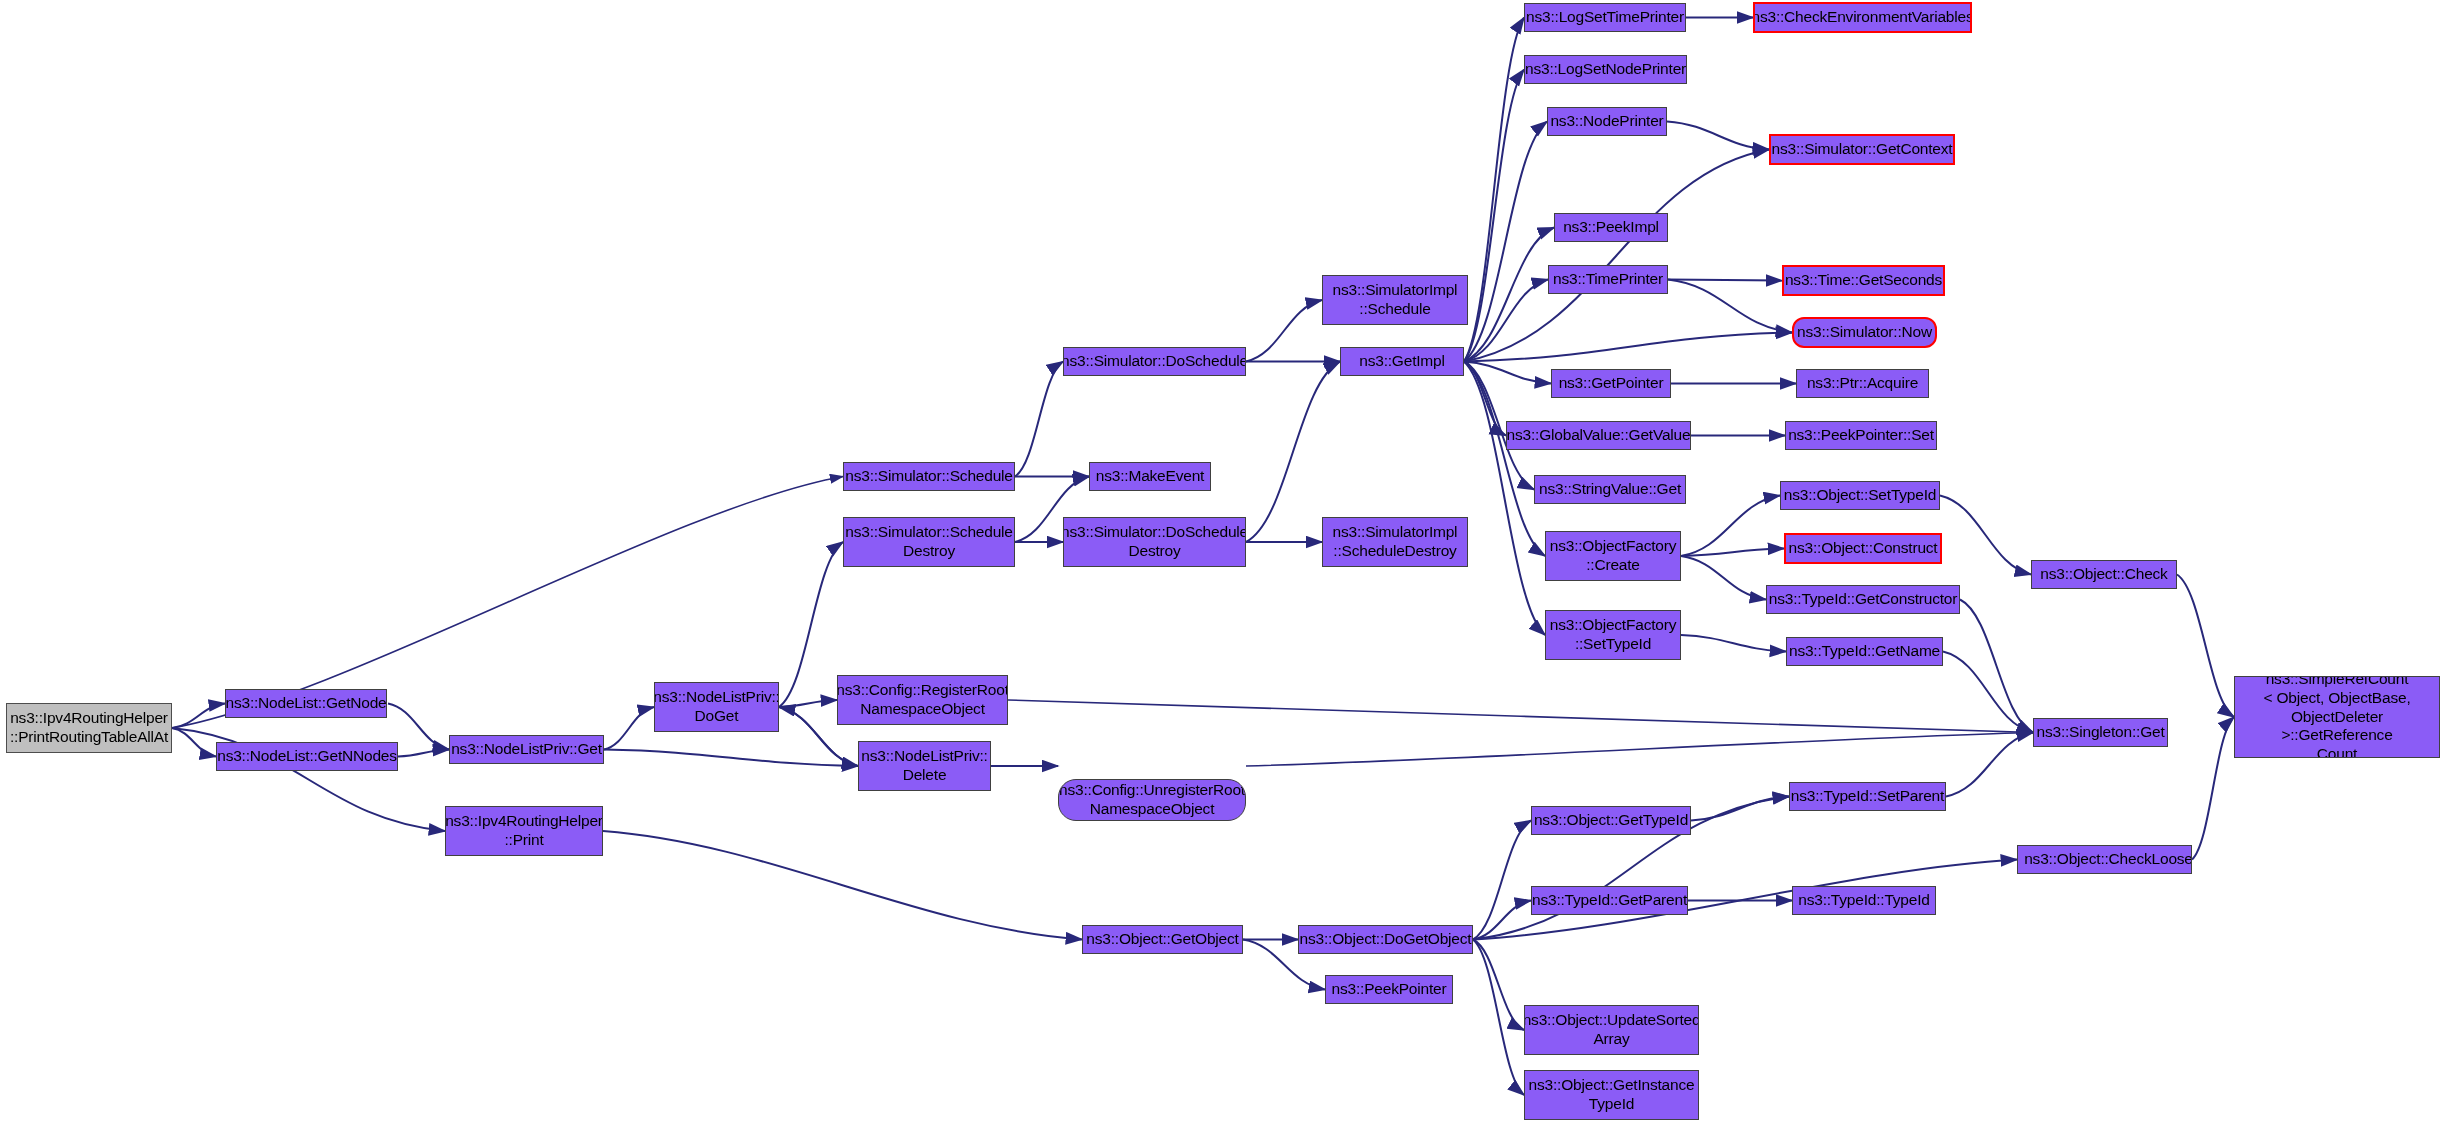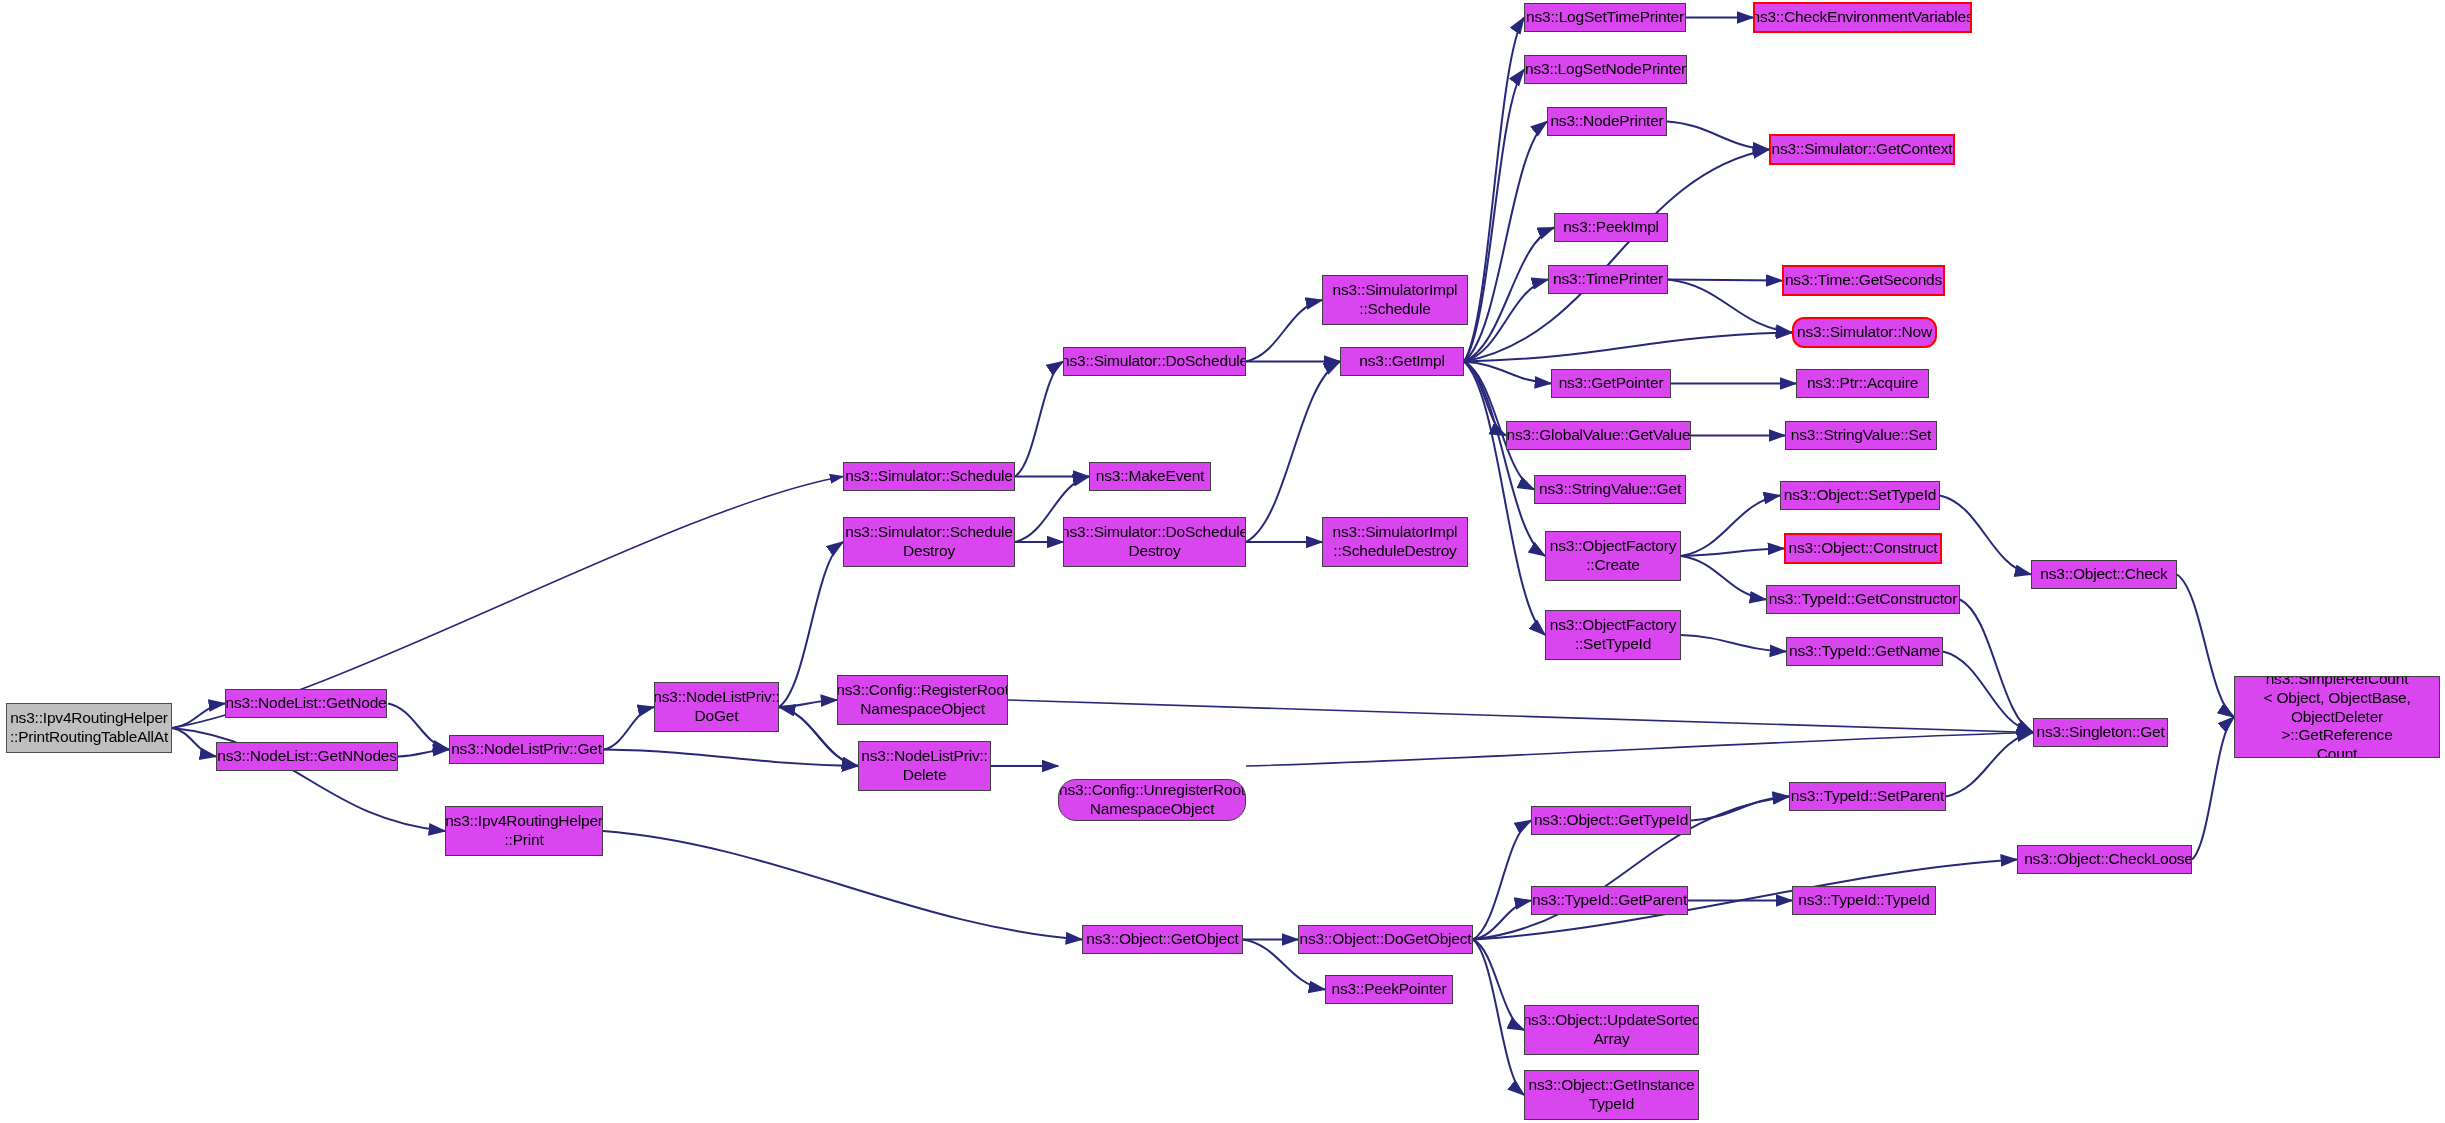--- a/index.html
+++ b/index.html
@@ -4,21 +4,21 @@
 <title>Call Graph</title>
 <style>
   html,body{margin:0;padding:0;background:#ffffff;}
   body{font-family:"Liberation Sans","DejaVu Sans",sans-serif;}
   #graph{position:relative;width:2445px;height:1123px;background:#ffffff;overflow:hidden;}
   #edges{position:absolute;left:0;top:0;width:2445px;height:1123px;pointer-events:none;}
   .node{
     position:absolute;
     box-sizing:border-box;
     border:1px solid #404040;
-    background:#d946ef;
+    background:#8b5cf6;
     color:#000000;
     display:flex;
     align-items:center;
     justify-content:center;
     text-align:center;
     font-size:15.5px;
     line-height:1.22;
     letter-spacing:-0.2px;
     white-space:pre-line;
     padding:1px 4px;
@@ -135,21 +135,21 @@
       <div class="node" style="left: 1524px; top: 55px; width: 163px; height: 29px;">ns3::LogSetNodePrinter</div>
       <div class="node" style="left: 1547px; top: 107px; width: 120px; height: 29px;">ns3::NodePrinter</div>
       <div class="node red" style="left: 1769px; top: 134px; width: 186px; height: 31px;">ns3::Simulator::GetContext</div>
       <div class="node" style="left: 1554px; top: 213px; width: 114px; height: 29px;">ns3::PeekImpl</div>
       <div class="node" style="left: 1548px; top: 265px; width: 120px; height: 29px;">ns3::TimePrinter</div>
       <div class="node red" style="left: 1782px; top: 265px; width: 163px; height: 31px;">ns3::Time::GetSeconds</div>
       <div class="node red" style="left: 1792px; top: 317px; width: 145px; height: 31px; border-radius: 12px;">ns3::Simulator::Now</div>
       <div class="node" style="left: 1551px; top: 369px; width: 120px; height: 29px;">ns3::GetPointer</div>
       <div class="node" style="left: 1796px; top: 369px; width: 133px; height: 29px;">ns3::Ptr::Acquire</div>
       <div class="node" style="left: 1506px; top: 421px; width: 185px; height: 29px;">ns3::GlobalValue::GetValue</div>
-      <div class="node" style="left: 1785px; top: 421px; width: 152px; height: 29px;">ns3::StringValue::Set</div>
+      <div class="node" style="left: 1785px; top: 421px; width: 152px; height: 29px;">ns3::PeekPointer::Set</div>
       <div class="node" style="left: 1534px; top: 475px; width: 152px; height: 29px;">ns3::StringValue::Get</div>
       <div class="node" style="left: 1545px; top: 531px; width: 136px; height: 50px;">ns3::ObjectFactory
 ::Create</div>
       <div class="node" style="left: 1780px; top: 481px; width: 160px; height: 29px;">ns3::Object::SetTypeId</div>
       <div class="node red" style="left: 1784px; top: 533px; width: 158px; height: 31px;">ns3::Object::Construct</div>
       <div class="node" style="left: 1766px; top: 585px; width: 194px; height: 29px;">ns3::TypeId::GetConstructor</div>
       <div class="node" style="left: 1545px; top: 610px; width: 136px; height: 50px;">ns3::ObjectFactory
 ::SetTypeId</div>
       <div class="node" style="left: 1786px; top: 637px; width: 157px; height: 29px;">ns3::TypeId::GetName</div>
       <div class="node" style="left: 2031px; top: 560px; width: 146px; height: 29px;">ns3::Object::Check</div>

